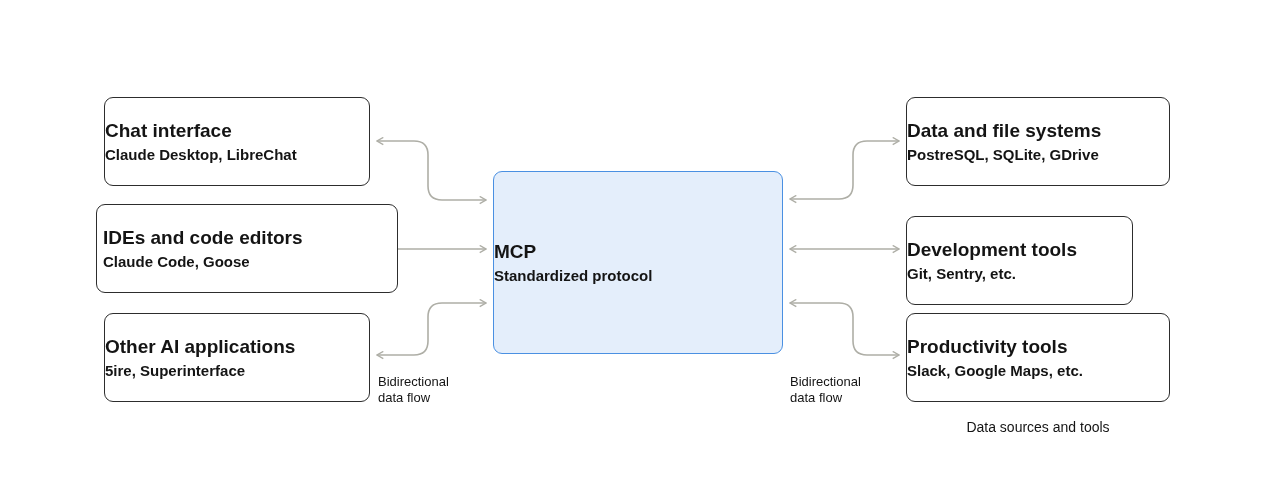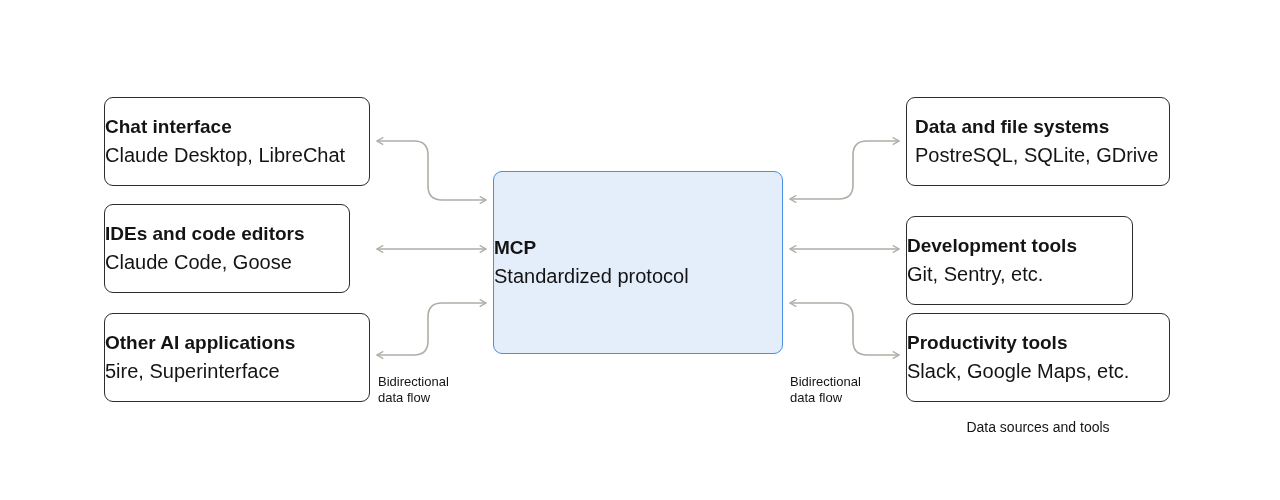--- a/index.html
+++ b/index.html
@@ -27,32 +27,32 @@
   .node {
     position: absolute;
     background: #ffffff;
     border: 1.6px solid var(--box-border);
     border-radius: 9px;
     display: flex; flex-direction: column;
     align-items: flex-start; justify-content: center;
     text-align: center;
   }
   .node .title { font-size: 19px; font-weight: 700; line-height: 1.4; color: var(--text); }
-  .node .subtitle { font-size: 20px; font-weight: 400; line-height: 1.4; color: var(--text); }
+  .node .subtitle { font-size: 15px; font-weight: 700; line-height: 1.4; color: var(--text); }
 
   .center-node {
     background: var(--center-fill);
     border: 1.6px solid var(--center-border);
   }
 
   #node-l1 { left: 104px; top: 97px;  width: 266px; height: 89px; }
-  #node-l2 { left: 104px; top: 204px; width: 246px; height: 89px; }
+  #node-l2 { left: 96px; top: 204px; width: 302px; height: 89px; padding-left: 6px; }
   #node-l3 { left: 104px; top: 313px; width: 266px; height: 89px; }
   #node-c  { left: 493px; top: 171px; width: 290px; height: 183px; }
-  #node-r1 { left: 906px; top: 97px;  width: 264px; height: 89px; padding-left: 8px; }
+  #node-r1 { left: 906px; top: 97px;  width: 264px; height: 89px; }
   #node-r2 { left: 906px; top: 216px; width: 227px; height: 89px; }
   #node-r3 { left: 906px; top: 313px; width: 264px; height: 89px; }
 
   .caption {
     position: absolute;
     font-size: 14px; line-height: 1.2;
     text-align: center; color: var(--text);
   }
   .caption-left  { left: 104px; width: 266px; top: 419px; }
   .caption-right { left: 906px; width: 264px; top: 419px; }

